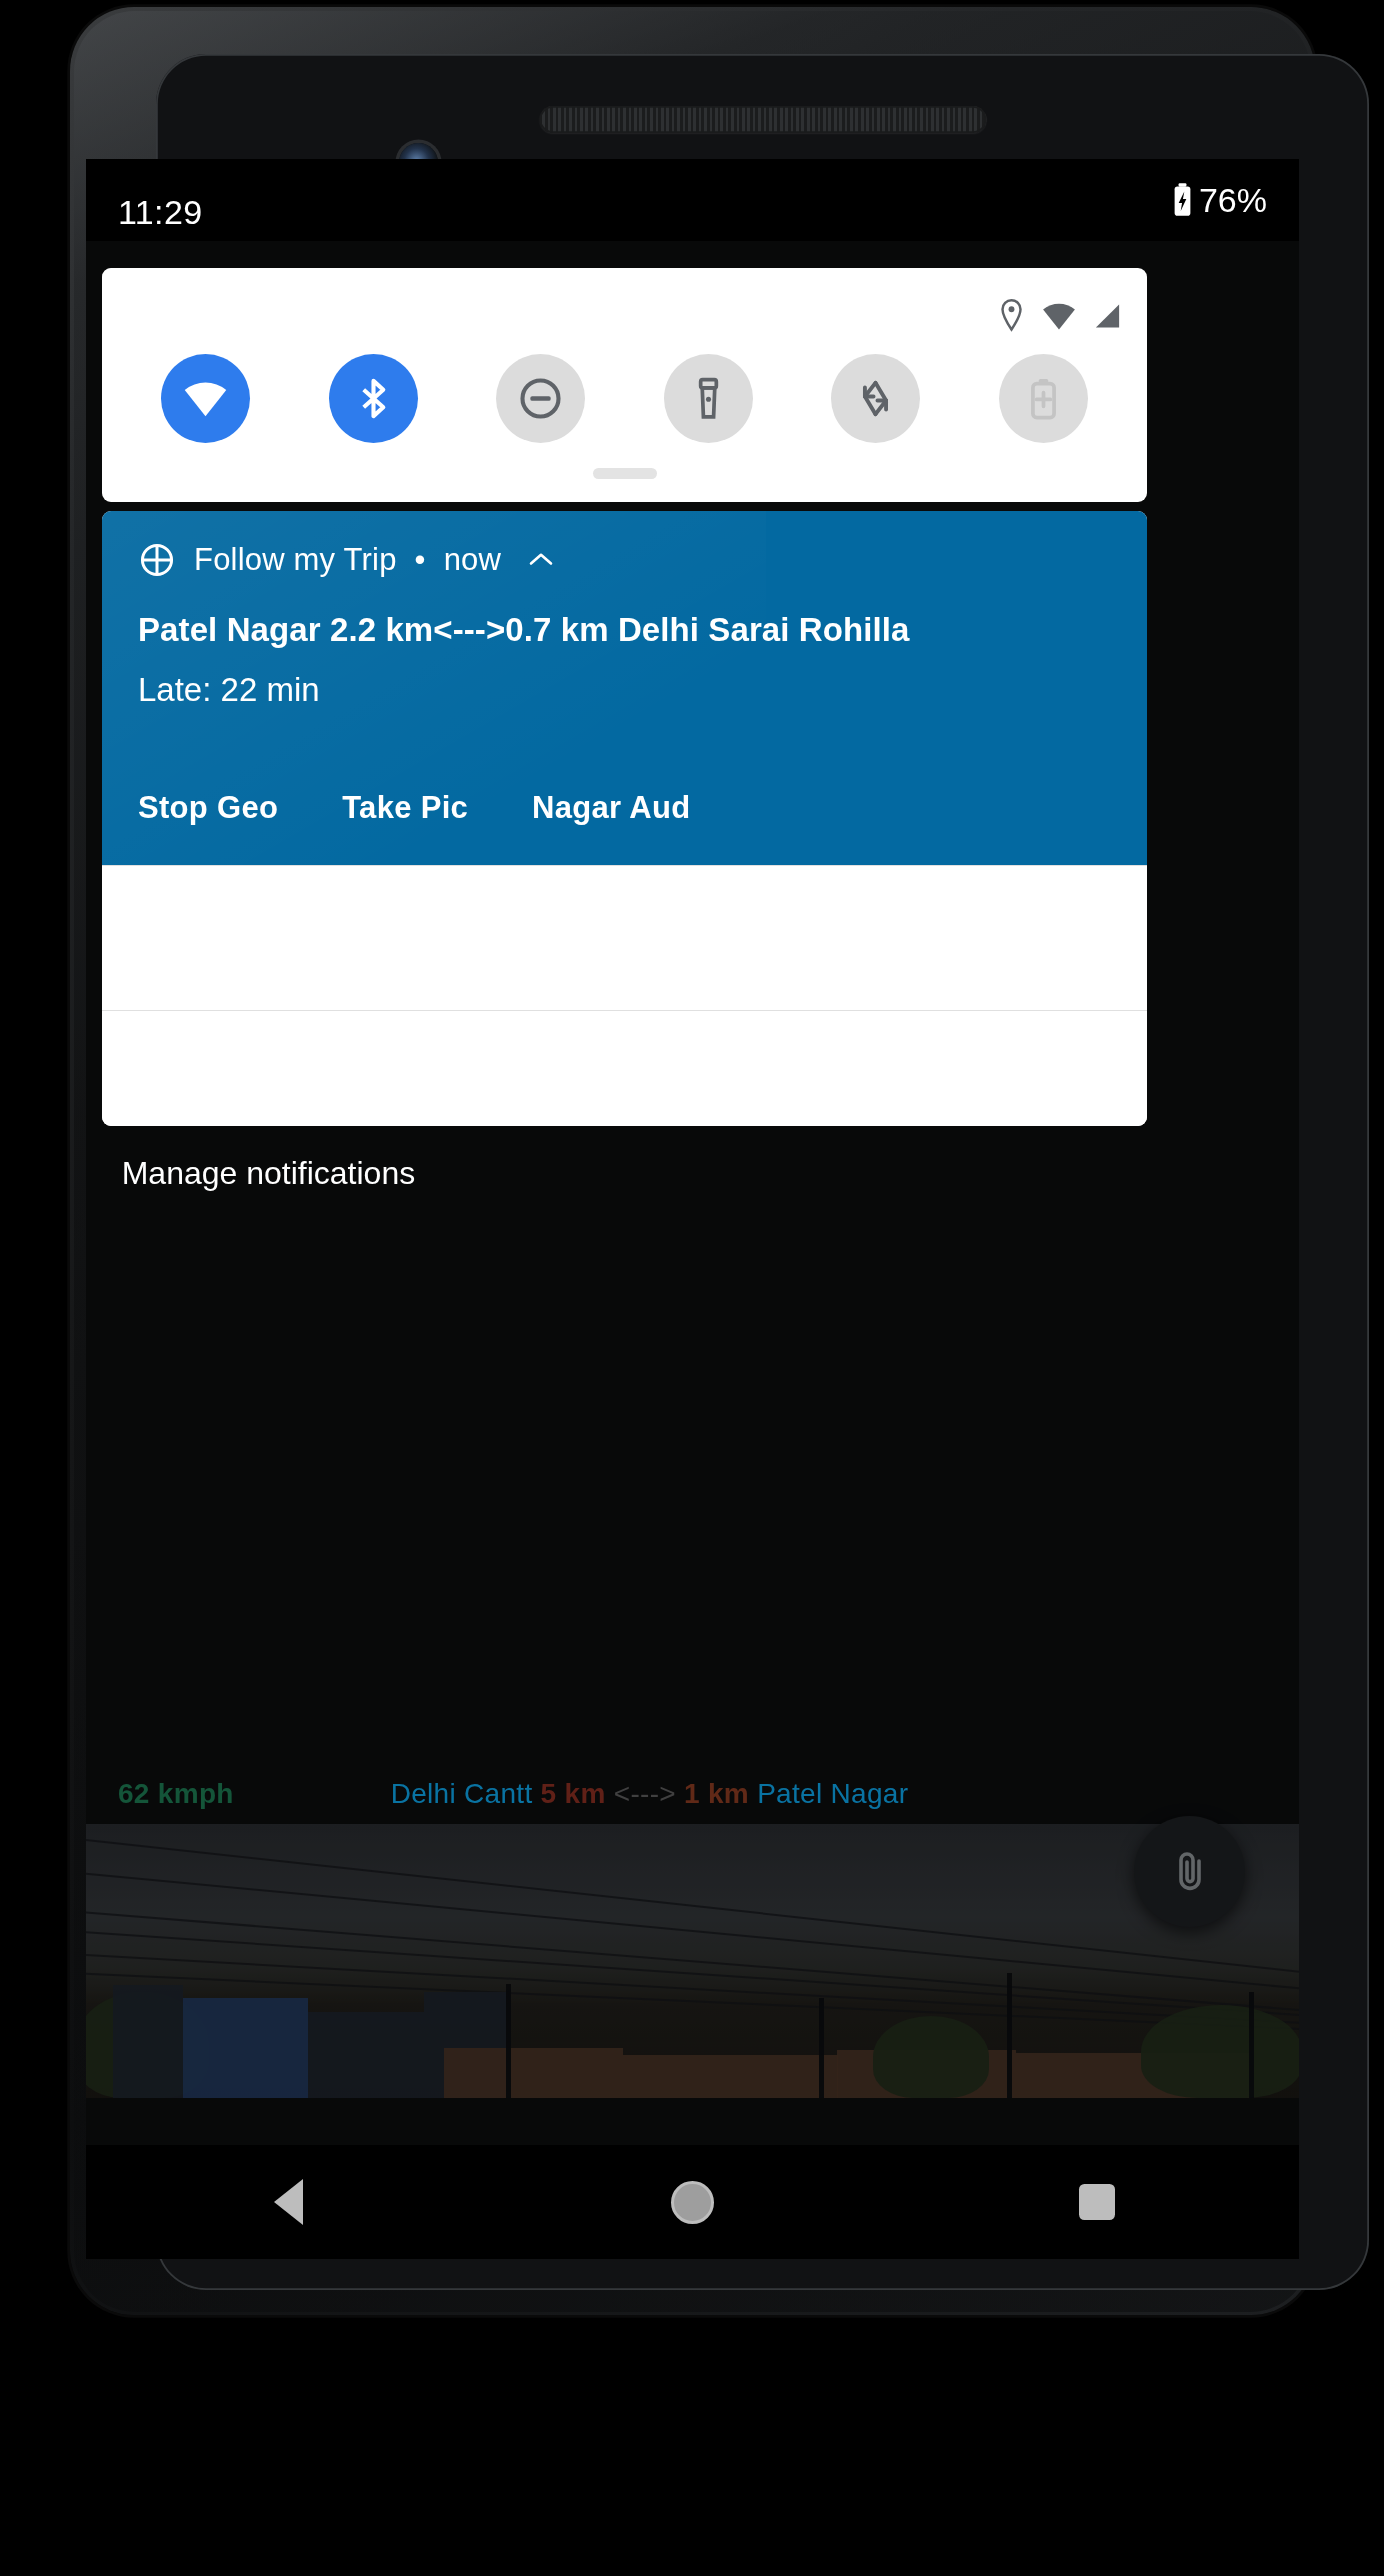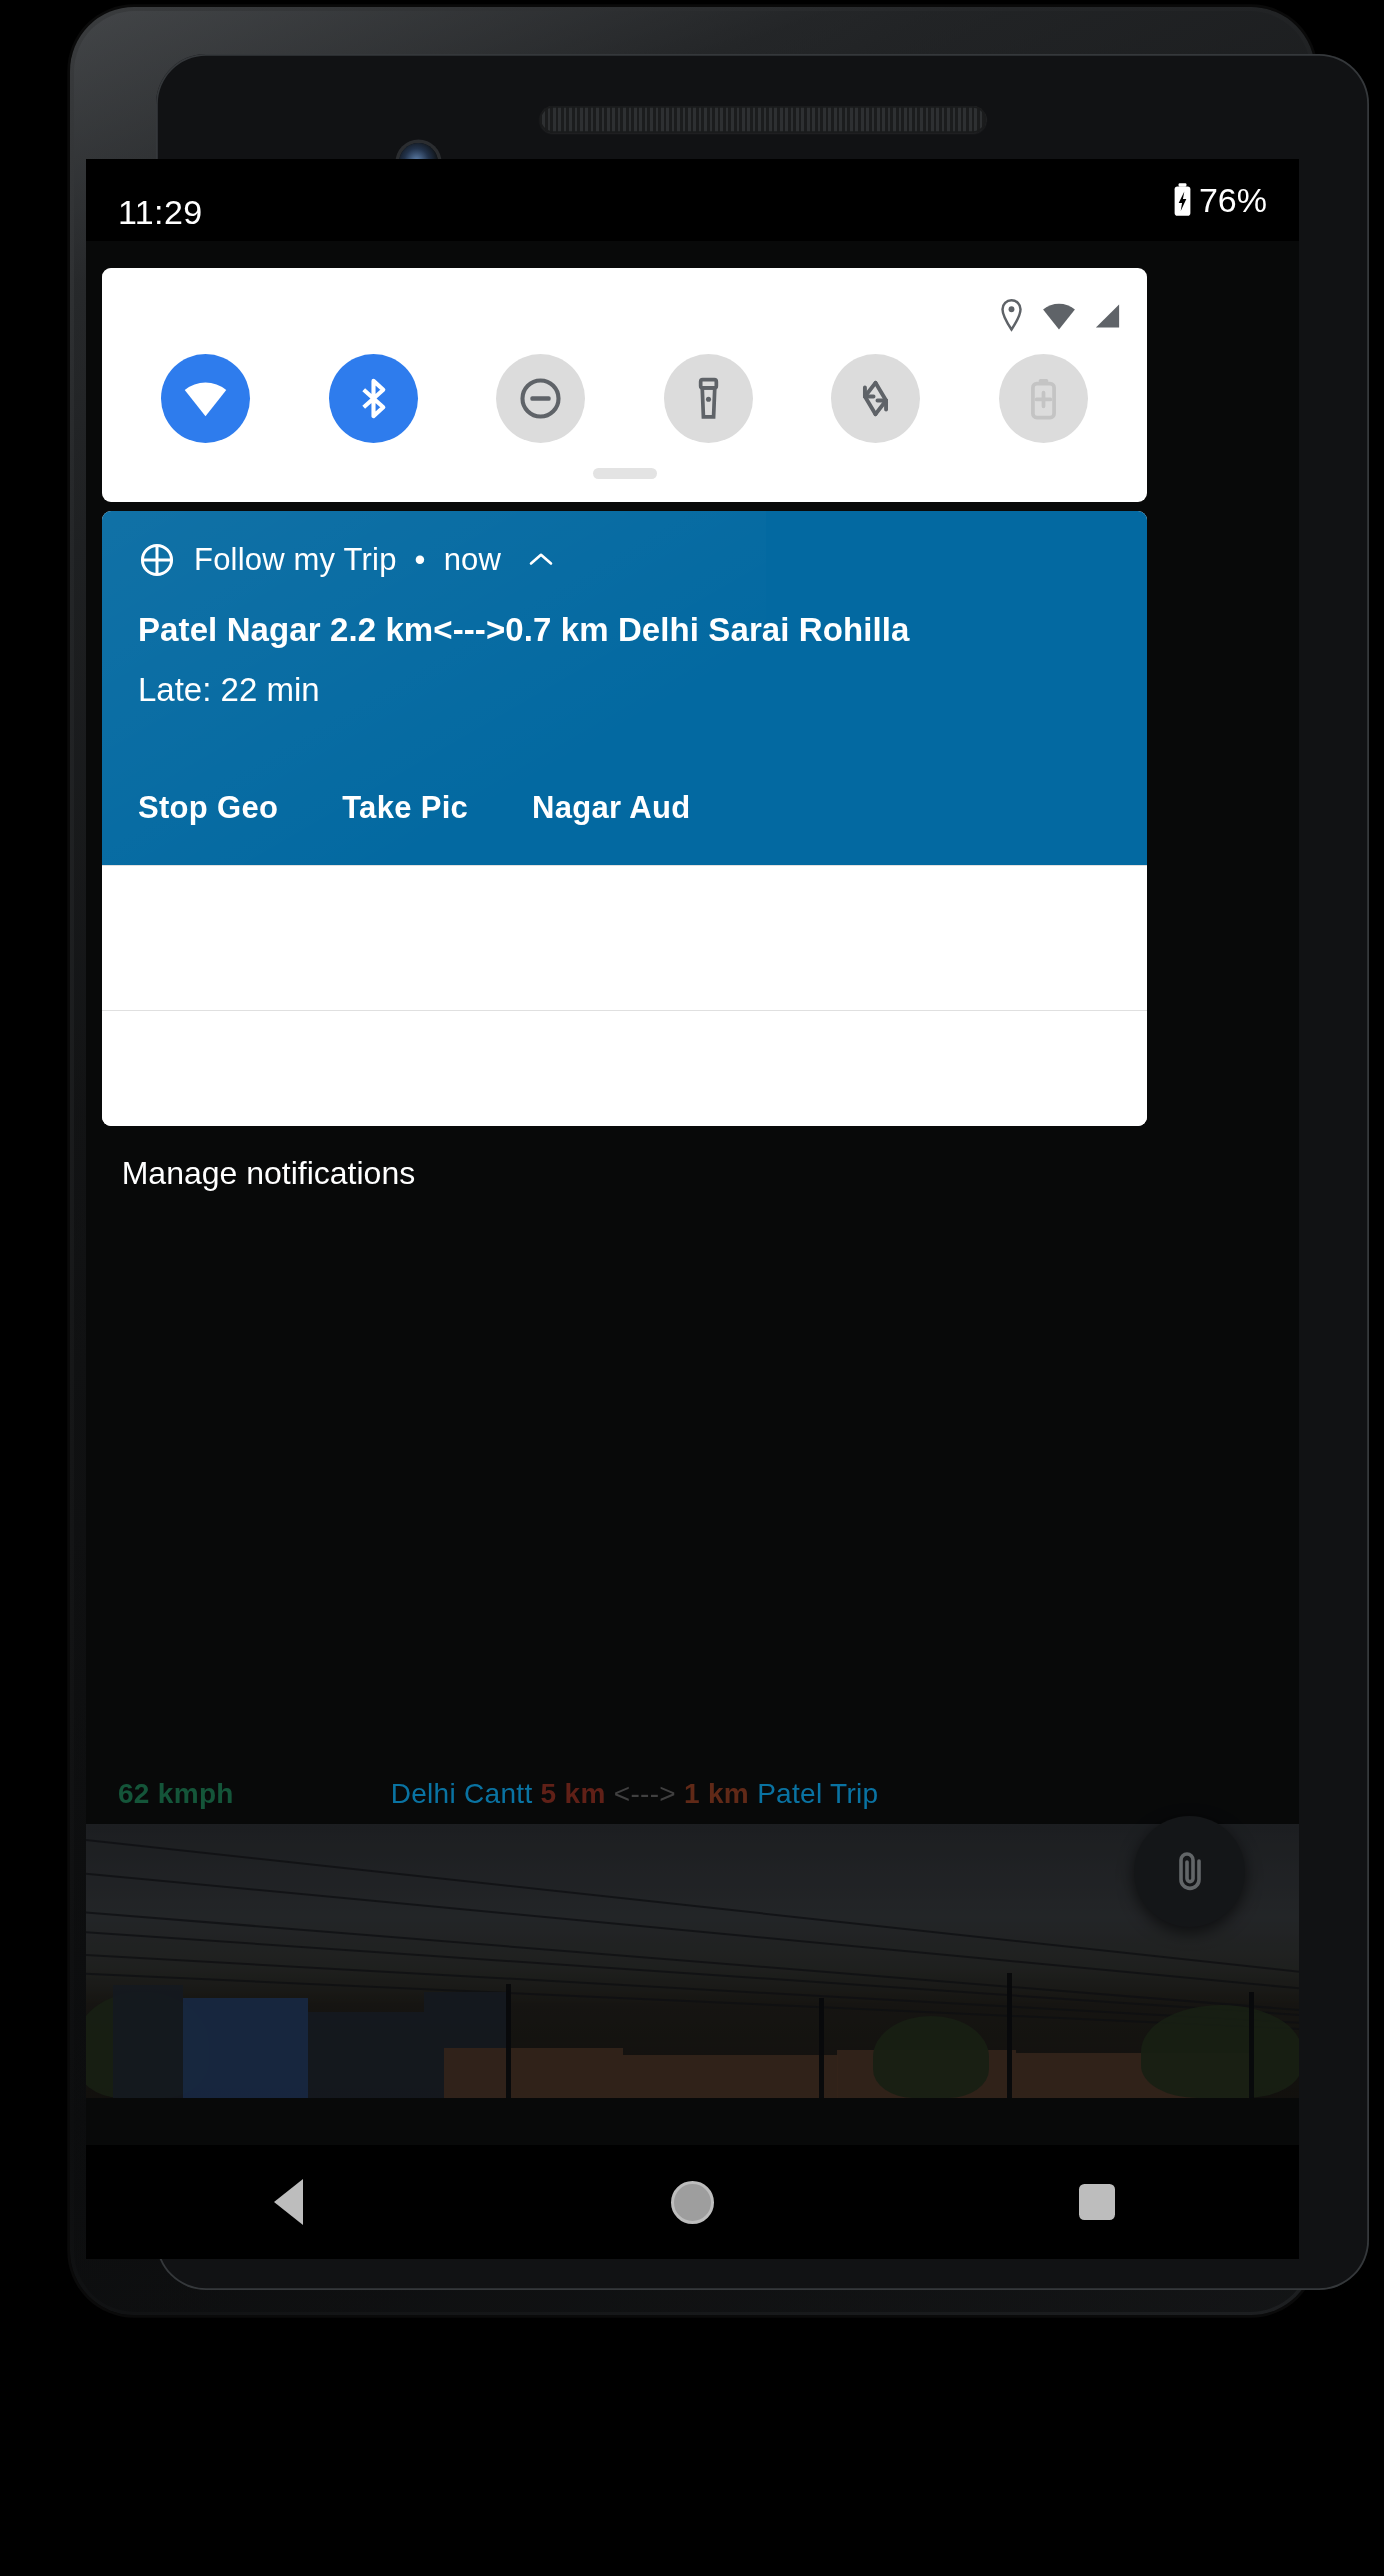--- a/index.html
+++ b/index.html
@@ -236,21 +236,21 @@
         <div class="pole" style="left:1163px; height:106px;"></div>
       </div>
 
       <div class="bg-status-row">
         <span class="bg-kmph">62 kmph</span>
         <span class="bg-route">
           <span class="nm">Delhi Cantt</span>
           <span class="km-a">5 km</span>
           <span class="arrow">&lt;---&gt;</span>
           <span class="km-b">1 km</span>
-          <span class="nm">Patel Trip</span>
+          <span class="nm">Patel Nagar</span>
         </span>
       </div>
 
       <div class="fab">
         <svg viewBox="0 0 24 24" fill="none" stroke="#8d9296" stroke-width="1.8" stroke-linecap="round">
           <path d="M16.5 6.5v9.2a4.5 4.5 0 0 1-9 0V6a3 3 0 0 1 6 0v9.3a1.5 1.5 0 0 1-3 0V7"></path>
         </svg>
       </div>
     </div>
 

